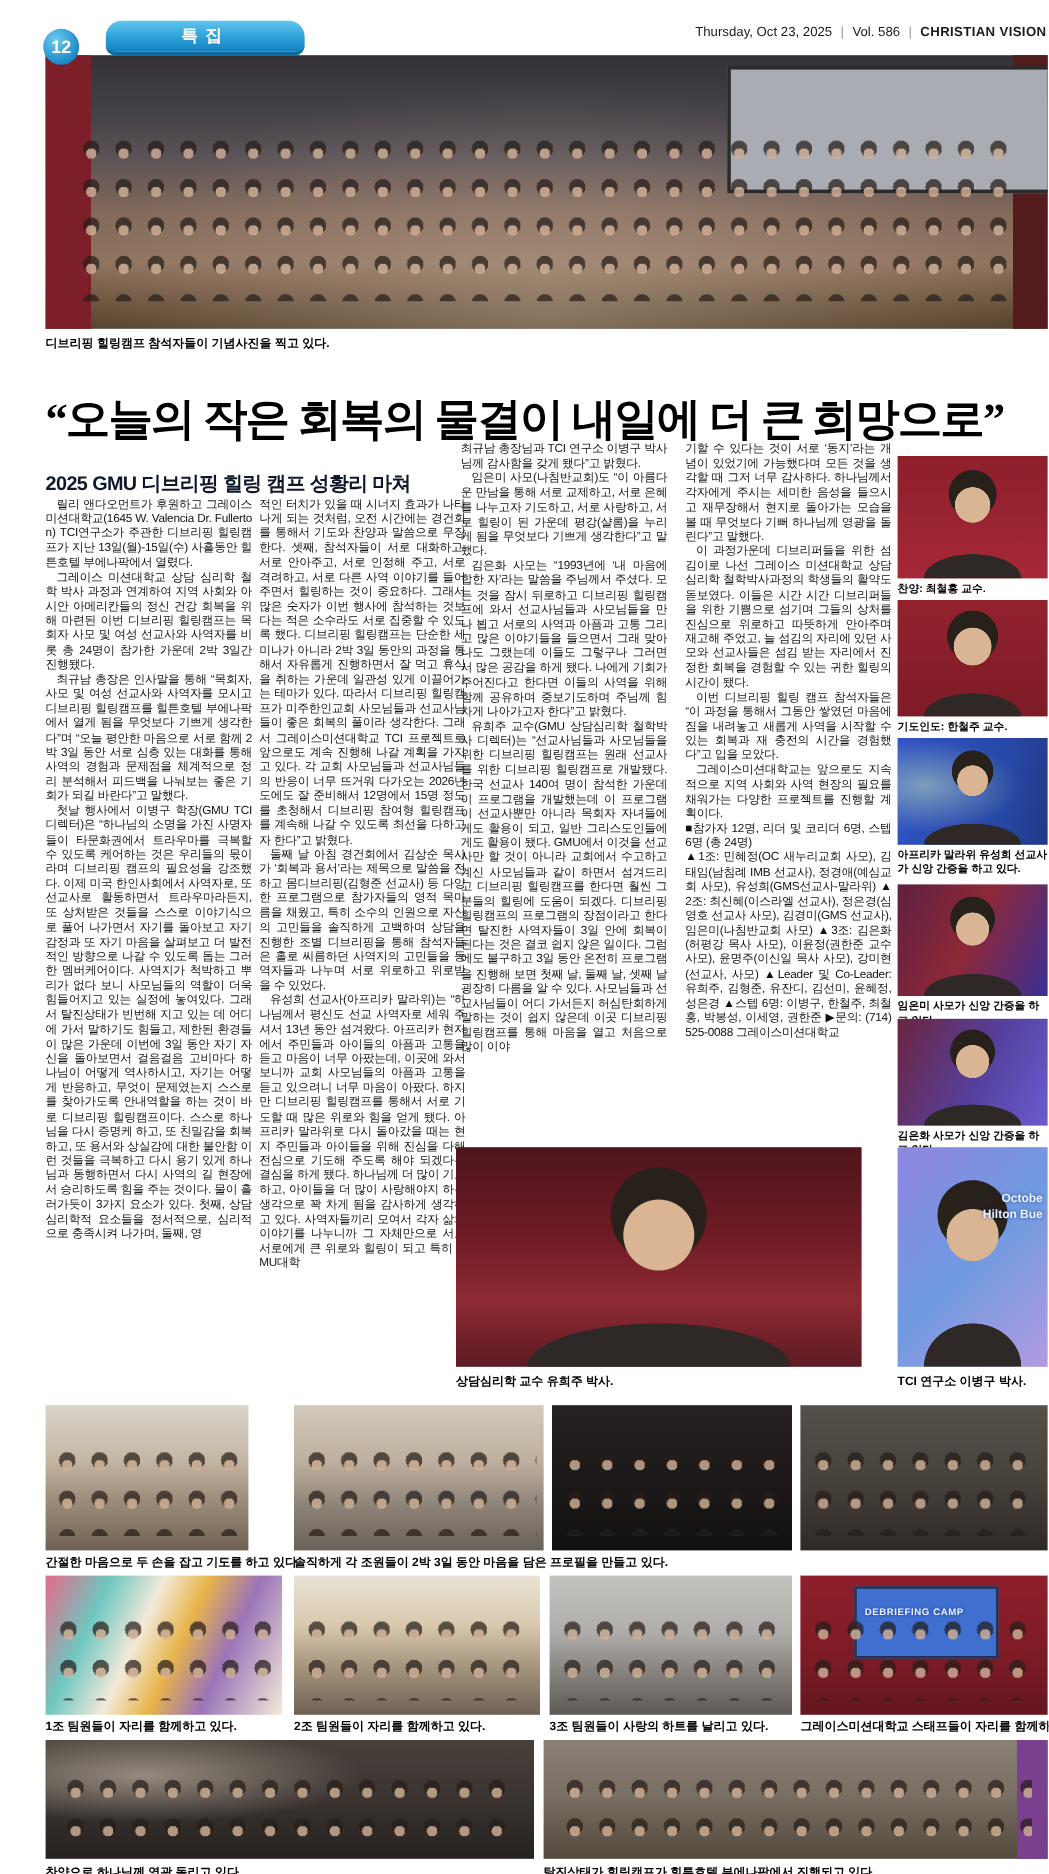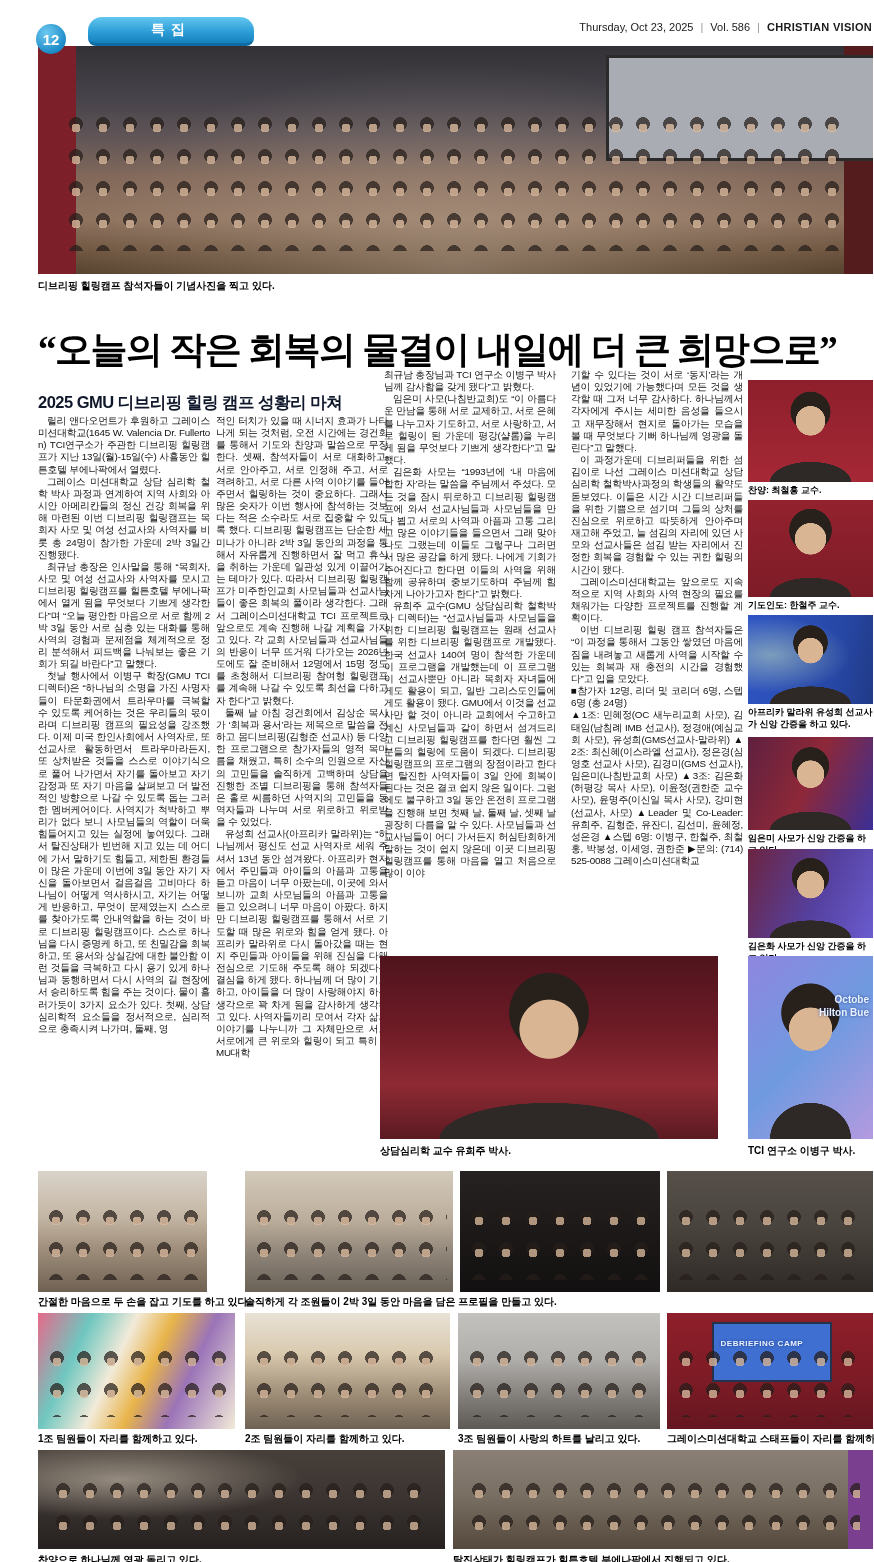--- a/index.html
+++ b/index.html
@@ -84,22 +84,22 @@
   </div>
   <div class="col" style="left:384px;top:361px;height:577px;">
     <p class="cont">최규남 총장님과 TCI 연구소 이병구 박사님께 감사함을 갖게 됐다”고 밝혔다.</p>
     <p>임은미 사모(나침반교회)도 “이 아름다운 만남을 통해 서로 교제하고, 서로 은혜를 나누고자 기도하고, 서로 사랑하고, 서로 힐링이 된 가운데 평강(샬롬)을 누리게 됨을 무엇보다 기쁘게 생각한다”고 말했다.</p>
     <p>김은화 사모는 “1993년에 ‘내 마음에 합한 자’라는 말씀을 주님께서 주셨다. 모든 것을 잠시 뒤로하고 디브리핑 힐링캠프에 와서 선교사님들과 사모님들을 만나 뵙고 서로의 사역과 아픔과 고통 그리고 많은 이야기들을 들으면서 그래 맞아 나도 그랬는데 이들도 그렇구나 그러면서 많은 공감을 하게 됐다. 나에게 기회가 주어진다고 한다면 이들의 사역을 위해 함께 공유하며 중보기도하며 주님께 힘차게 나아가고자 한다”고 밝혔다.</p>
     <p>유희주 교수(GMU 상담심리학 철학박사 디렉터)는 “선교사님들과 사모님들을 위한 디브리핑 힐링캠프는 원래 선교사를 위한 디브리핑 힐링캠프로 개발됐다. 한국 선교사 140여 명이 참석한 가운데 이 프로그램을 개발했는데 이 프로그램이 선교사뿐만 아니라 목회자 자녀들에게도 활용이 되고, 일반 그리스도인들에게도 활용이 됐다. GMU에서 이것을 선교사만 할 것이 아니라 교회에서 수고하고 계신 사모님들과 같이 하면서 섬겨드리고 디브리핑 힐링캠프를 한다면 훨씬 그분들의 힐링에 도움이 되겠다. 디브리핑 힐링캠프의 프로그램의 장점이라고 한다면 탈진한 사역자들이 3일 안에 회복이 된다는 것은 결코 쉽지 않은 일이다. 그럼에도 불구하고 3일 동안 온전히 프로그램을 진행해 보면 첫째 날, 둘째 날, 셋째 날 굉장히 다름을 알 수 있다. 사모님들과 선교사님들이 어디 가서든지 허심탄회하게 말하는 것이 쉽지 않은데 이곳 디브리핑 힐링캠프를 통해 마음을 열고 처음으로 많이 이야</p>
   </div>
   <div class="col" style="left:571px;top:361px;height:577px;">
     <p class="cont">기할 수 있다는 것이 서로 ‘동지’라는 개념이 있었기에 가능했다며 모든 것을 생각할 때 그저 너무 감사하다. 하나님께서 각자에게 주시는 세미한 음성을 들으시고 재무장해서 현지로 돌아가는 모습을 볼 때 무엇보다 기뻐 하나님께 영광을 돌린다”고 말했다.</p>
     <p>이 과정가운데 디브리퍼들을 위한 섬김이로 나선 그레이스 미션대학교 상담심리학 철학박사과정의 학생들의 활약도 돋보였다. 이들은 시간 시간 디브리퍼들을 위한 기쁨으로 섬기며 그들의 상처를 진심으로 위로하고 따뜻하게 안아주며 재고해 주었고, 늘 섬김의 자리에 있던 사모와 선교사들은 섬김 받는 자리에서 진정한 회복을 경험할 수 있는 귀한 힐링의 시간이 됐다.</p>
+    <p>이번 디브리핑 힐링 캠프 참석자들은 “이 과정을 통해서 그동안 쌓였던 마음에 짐을 내려놓고 새롭게 사역을 시작할 수 있는 회복과 재 충전의 시간을 경험했다”고 입을 모았다.</p>
     <p>그레이스미션대학교는 앞으로도 지속적으로 지역 사회와 사역 현장의 필요를 채워가는 다양한 프로젝트를 진행할 계획이다.</p>
-    <p>이번 디브리핑 힐링 캠프 참석자들은 “이 과정을 통해서 그동안 쌓였던 마음에 짐을 내려놓고 새롭게 사역을 시작할 수 있는 회복과 재 충전의 시간을 경험했다”고 입을 모았다.</p>
     <p class="cont">■참가자 12명, 리더 및 코리더 6명, 스텝 6명 (총 24명)</p>
     <p class="cont">▲1조: 민혜정(OC 새누리교회 사모), 김태임(남침례 IMB 선교사), 정경애(예심교회 사모), 유성희(GMS선교사-말라위) ▲2조: 최신혜(이스라엘 선교사), 정은경(심영호 선교사 사모), 김경미(GMS 선교사), 임은미(나침반교회 사모) ▲3조: 김은화(허평강 목사 사모), 이윤정(권한준 교수 사모), 윤명주(이신일 목사 사모), 강미현(선교사, 사모) ▲Leader 및 Co-Leader: 유희주, 김형준, 유잔디, 김선미, 윤혜정, 성은경 ▲스텝 6명: 이병구, 한철주, 최철홍, 박봉성, 이세영, 권한준 ▶문의: (714)525-0088 그레이스미션대학교</p>
   </div>
 
   <div class="photo portrait" style="left:748px;top:372px;width:125px;height:102px;--fr:15px;
               background:linear-gradient(180deg,#8d1f2b,#a62836);"></div>
   <div class="scap" style="left:748px;top:477px;">찬양: 최철홍 교수.</div>
 
   <div class="photo portrait" style="left:748px;top:492px;width:125px;height:97px;--fr:16px;
               background:linear-gradient(180deg,#93222e,#7d1c27);"></div>

